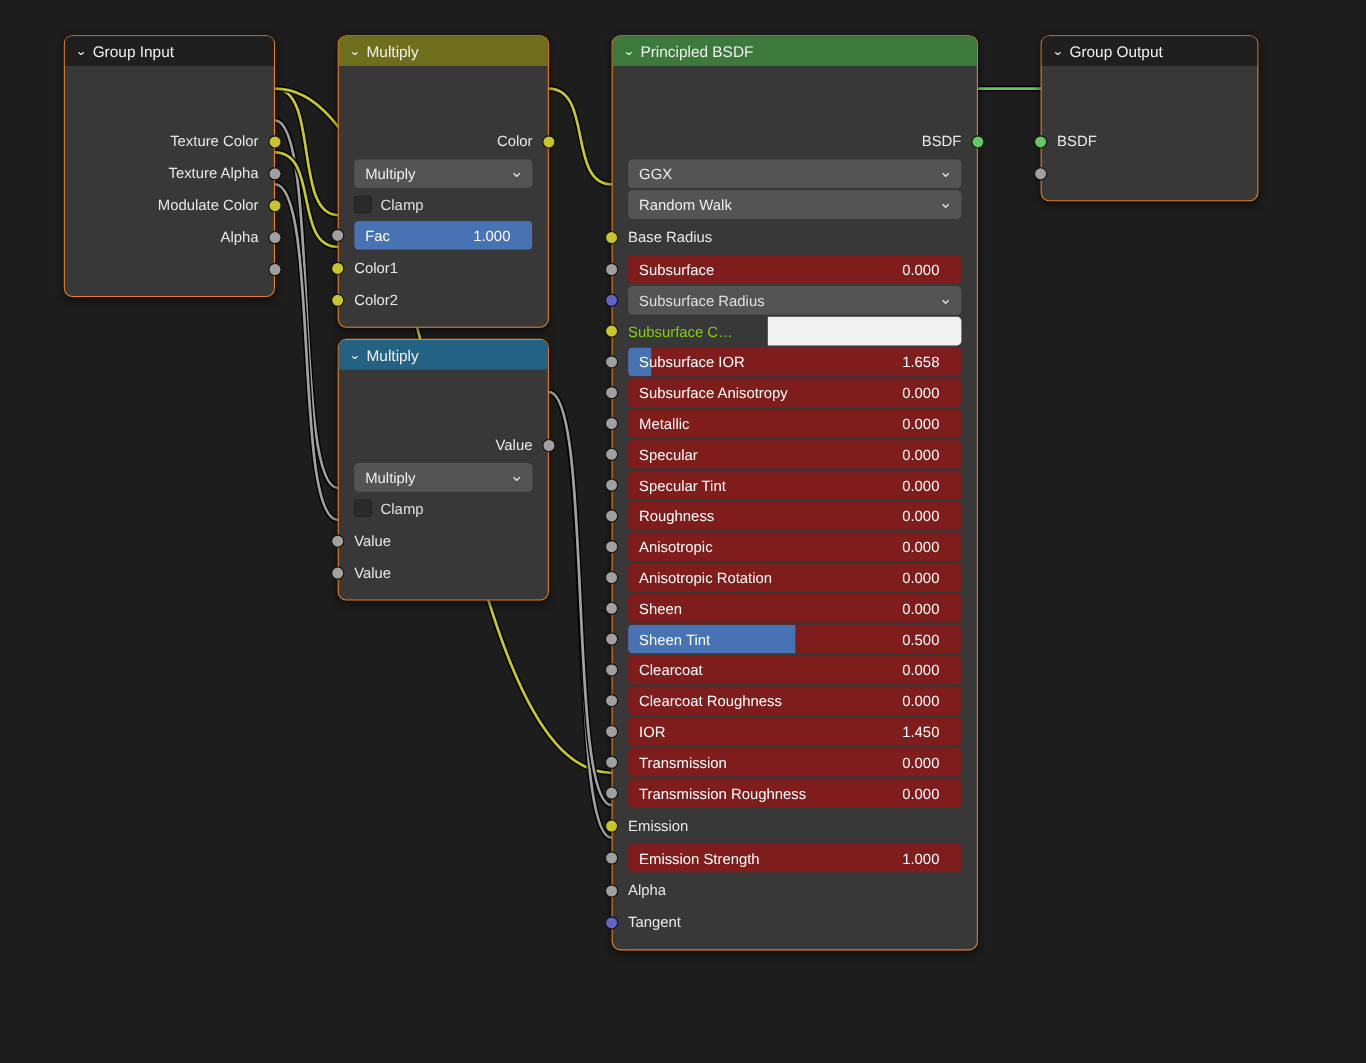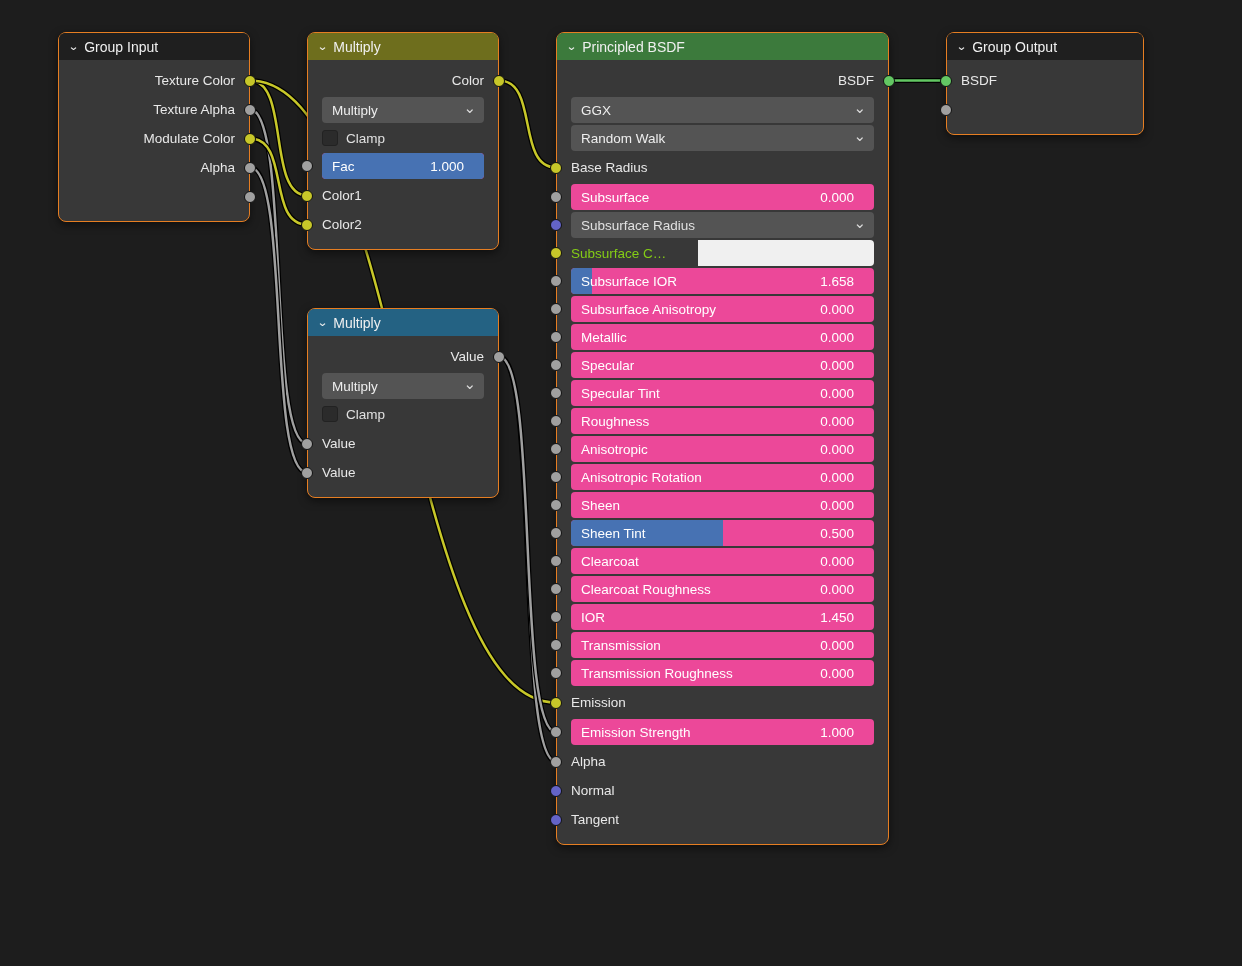--- a/index.html
+++ b/index.html
@@ -39,20 +39,21 @@
     cursor: pointer;
   }
   .chev {
     display: inline-block;
     margin-right: 6px;
     font-size: 11px;
     transform: scaleX(1.2);
   }
   .body {
     padding: 6px 0 10px 0;
+    margin-top: 48px;
   }
   .row {
     position: relative;
     height: 29px;
     display: flex;
     align-items: center;
     padding: 0 14px;
   }
   .row.out { justify-content: flex-end; }
   .row .label { color: #e8e8e8; font-size: 13.5px; white-space: nowrap; }
@@ -105,21 +106,21 @@
   }
   .slider-wrap {
     margin: 2px 14px;
     height: 26px;
     position: relative;
   }
   .slider-wrap .socket.in { left: -21px; }
   .slider {
     position: relative;
     width: 100%; height: 100%;
-    background: #ec4899;
+    background: #7f1d1d;
     border-radius: 4px;
     overflow: hidden;
   }
   .slider .fill {
     position: absolute;
     left: 0; top: 0; bottom: 0;
     background: #4772b3;
   }
   .slider .sl-label {
     position: absolute;
@@ -449,24 +450,20 @@
         <span class="sl-label">Emission Strength</span>
         <span class="sl-val">1.000</span>
       </div>
     </div>
     <div class="row">
         <span id="bsdf-alpha" class="socket in sock-gray"></span>
         <span class="label">Alpha</span>
       </div>
     <div class="row">
         <span class="socket in sock-purple"></span>
-        <span class="label">Normal</span>
-      </div>
-    <div class="row">
-        <span class="socket in sock-purple"></span>
         <span class="label">Tangent</span>
       </div>
   </div>
 </div>
 
 <div class="node" style="left:946px; top:32px; width:198px;">
   <div class="node-header" style="background:#1f1f1f;">
     <span class="chev">⌄</span>
     <span>Group Output</span>
   </div>

